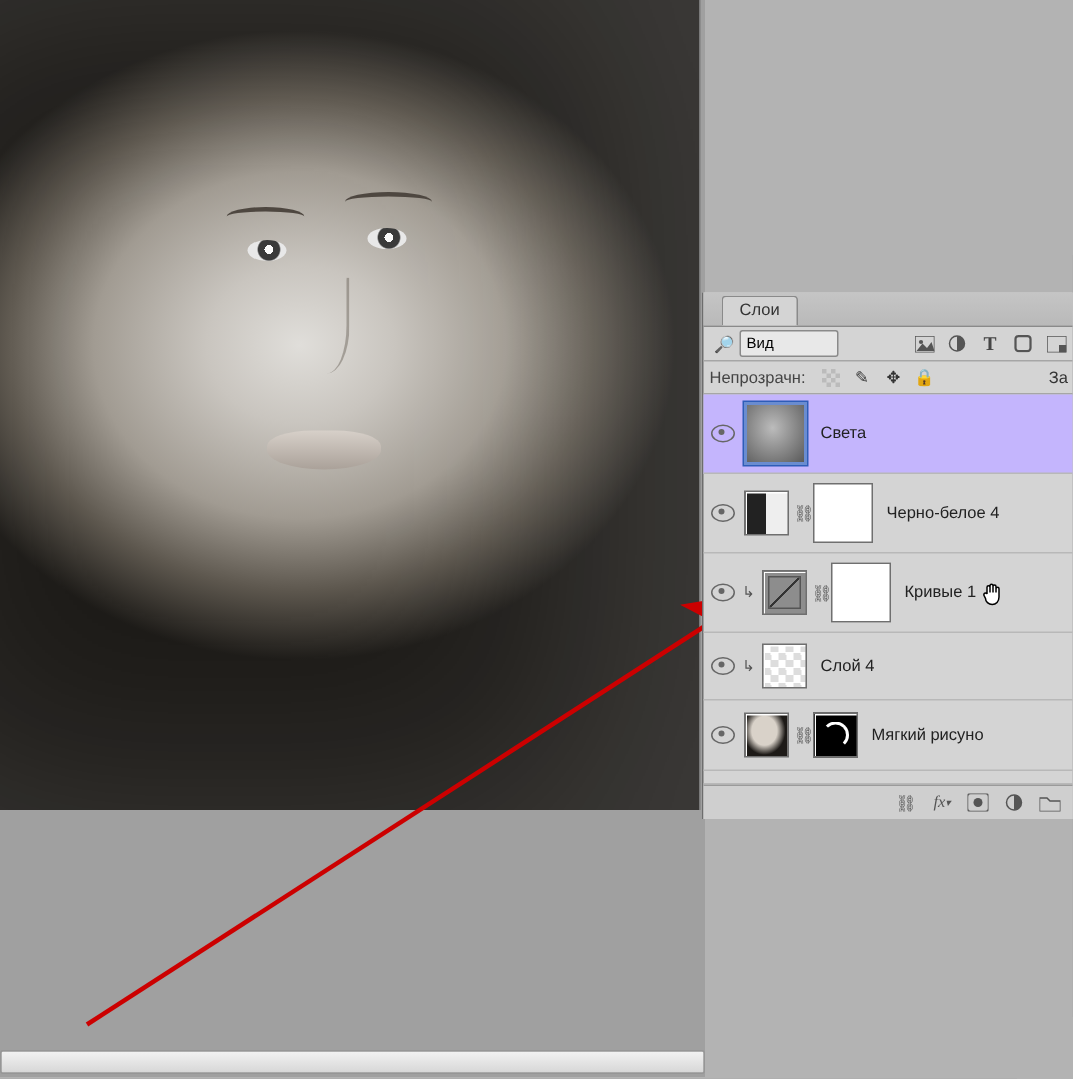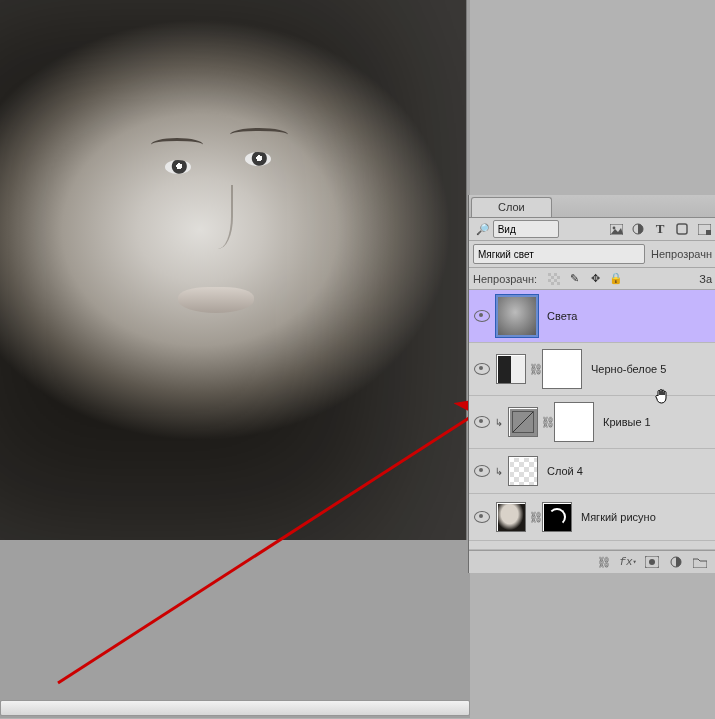--- a/index.html
+++ b/index.html
@@ -17,21 +17,21 @@
   .lips{position:absolute;left:178px;top:287px;width:76px;height:26px;border-radius:40% 40% 50% 50%;
     background:linear-gradient(#d7d0c9,#aaa199)}
   .bottom-strip{position:absolute;left:0;top:700px;width:468px;height:14px;background:linear-gradient(#f2f2f2,#d7d7d7);border:1px solid #969696;border-radius:2px}
 
   
   svg.arrow{position:absolute;left:0;top:0;pointer-events:none}
 
   
   .panel{position:absolute;left:468px;top:195px;width:247px;background:#d4d4d4;border-left:1px solid #6d6d6d;font-size:11px}
   .tabbar{display:flex;align-items:flex-end;height:22px;background:linear-gradient(#c5c5c5,#b9b9b9);border-bottom:1px solid #8a8a8a}
-  .tab{padding:3px 26px 4px;background:#d4d4d4;border:1px solid #8a8a8a;border-bottom:none;border-radius:3px 3px 0 0;margin-left:2px;color:#333}
+  .tab{padding:3px 11px 4px;background:#d4d4d4;border:1px solid #8a8a8a;border-bottom:none;border-radius:3px 3px 0 0;margin-left:12px;color:#333}
   .tabbar-fly{display:flex;align-items:center;padding:2px 4px;border-bottom:1px solid #a6a6a6}
   .select{appearance:none;border:1px solid #8a8a8a;background:#e8e8e8;height:18px;font-size:10px;padding:0 14px 0 4px;border-radius:2px}
   .select.kind{flex:0 0 66px;margin-right:auto}
   .micon{width:16px;height:16px;margin-left:6px;display:flex;align-items:center;justify-content:center;color:#454545}
   .blendrow{display:flex;align-items:center;padding:3px 4px;border-bottom:1px solid #a6a6a6}
   .select.blend{flex:1;height:20px}
   .oplabel{margin-left:6px;color:#444}
   .lockrow{display:flex;align-items:center;padding:3px 4px;border-bottom:1px solid #a6a6a6}
   .lockrow .lbl{margin-right:6px;color:#444}
   .lockrow .sp{flex:1}
@@ -125,26 +125,20 @@
           </svg>
         </span>
       <span class="micon">
           <svg width="13" height="11">
             <rect x="0" y="0" width="13" height="11" fill="none" stroke="#555"></rect>
             <rect x="8" y="6" width="5" height="5" fill="#555"></rect>
           </svg>
         </span>
     </div>
 
-    <div class="blendrow">
-      <select class="select blend">
-        <option>Мягкий свет</option>
-      </select>
-      <span class="oplabel">Непрозрачн</span>
-    </div>
 
     <div class="lockrow">
       <span class="lbl">Непрозрачн:</span>
       <span class="lockico">
           <svg width="12" height="12">
             <rect width="12" height="12" fill="url(#c)"></rect>
             <defs>
               <pattern id="c" width="6" height="6" patternUnits="userSpaceOnUse">
                 <rect width="3" height="3" fill="#bbb"></rect>
                 <rect x="3" y="3" width="3" height="3" fill="#bbb"></rect>
@@ -170,21 +164,21 @@
         <span class="lname">Света</span>
       </div>
 
       <div class="row">
         <div class="viscol">
             <span class="eyeico"></span>
           </div>
         <div class="thumb small bw"></div>
         <span class="link">⛓</span>
         <div class="thumb white"></div>
-        <span class="lname">Черно-белое 5</span>
+        <span class="lname">Черно-белое 4</span>
       </div>
 
       <div class="row">
         <div class="viscol">
             <span class="eyeico"></span>
           </div>
         <span class="clip">↳</span>
         <div class="thumb small curves"></div>
         <span class="link">⛓</span>
         <div class="thumb white"></div>
@@ -209,21 +203,21 @@
         <span class="link">⛓</span>
         <div class="thumb small hiC"></div>
         <span class="lname">Мягкий рисуно</span>
       </div>
 
       <div style="height:8px;border-bottom:1px solid #b8b8b8"></div>
     </div>
 
     <div class="pfoot">
       <span class="fi">⛓</span>
-      <span class="fi" style="font-style:italic;font-family:Liberation Mono, monospace">fx<span style="font-size:7px">▾</span></span>
+      <span class="fi" style="font-style:italic;font-family:Liberation Serif, serif">fx<span style="font-size:7px">▾</span></span>
       <span class="fi">
           <svg width="14" height="12">
             <rect x="0" y="0" width="14" height="12" rx="2" fill="none" stroke="#555"></rect>
             <circle cx="7" cy="6" r="3" fill="#555"></circle>
           </svg>
         </span>
       <span class="fi">
           <svg width="12" height="12">
             <circle cx="6" cy="6" r="5" fill="none" stroke="#555"></circle>
             <path d="M6 1A5 5 0 0 1 6 11Z" fill="#555"></path>

